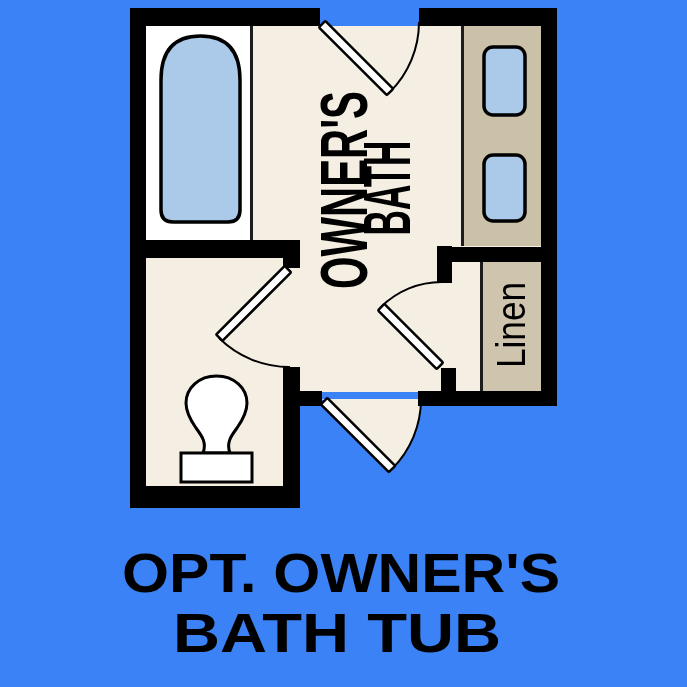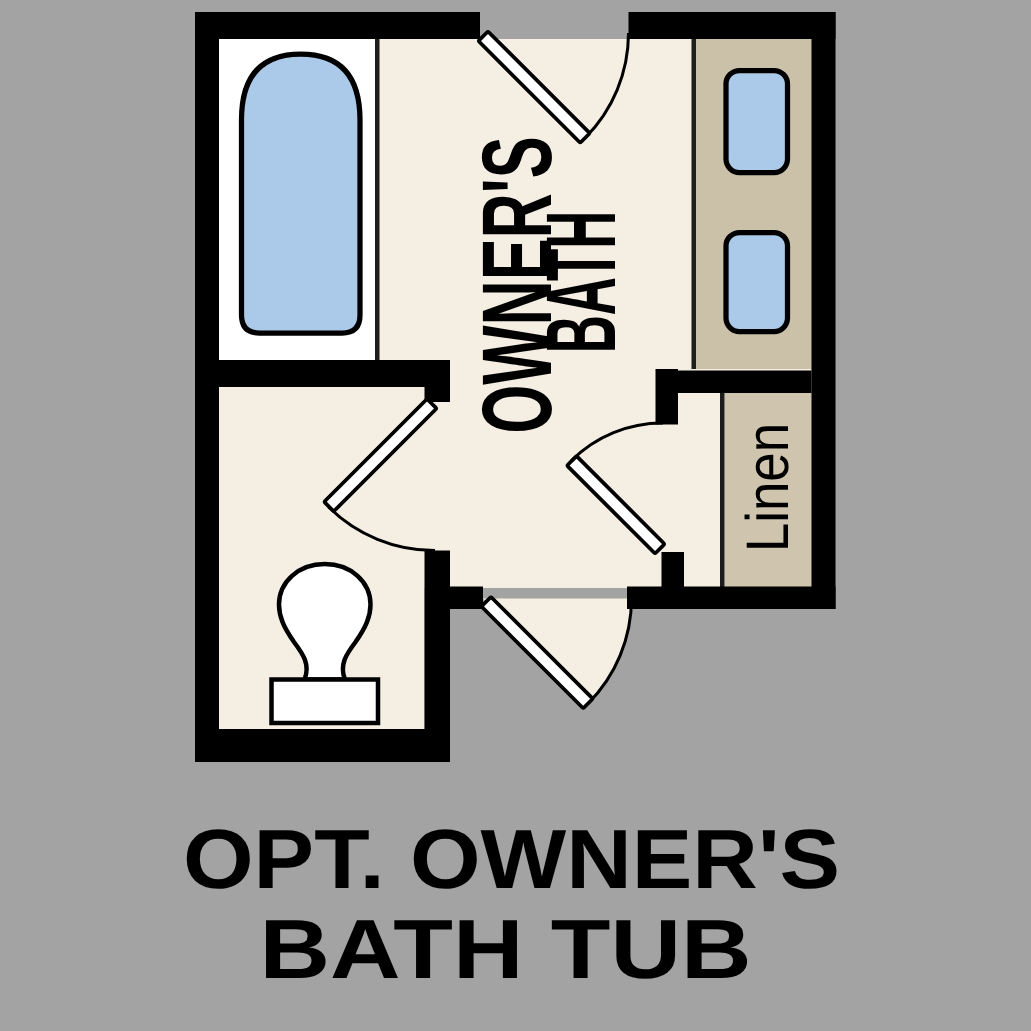--- a/index.html
+++ b/index.html
@@ -7,21 +7,21 @@
     padding: 0;
     background: #ffffff;
     width: 687px;
     height: 687px;
     font-family: "Liberation Sans", sans-serif;
   }
   .stage {
     position: relative;
     width: 687px;
     height: 687px;
-    background: #a3a3a3;
+    background: #3b82f6;
     overflow: hidden;
   }
   svg text {
     font-family: "Liberation Sans", sans-serif;
   }
 </style>
 </head>
 <body>
 
 <div class="stage">

